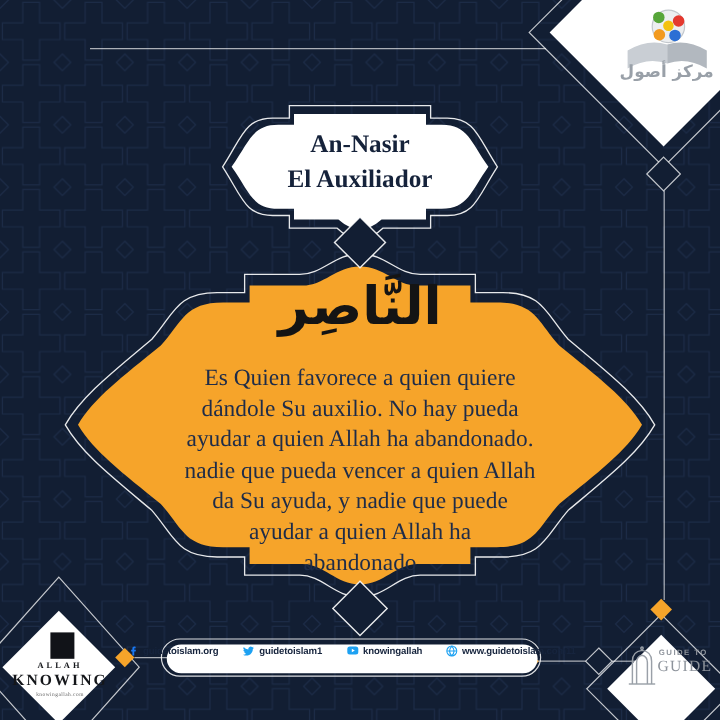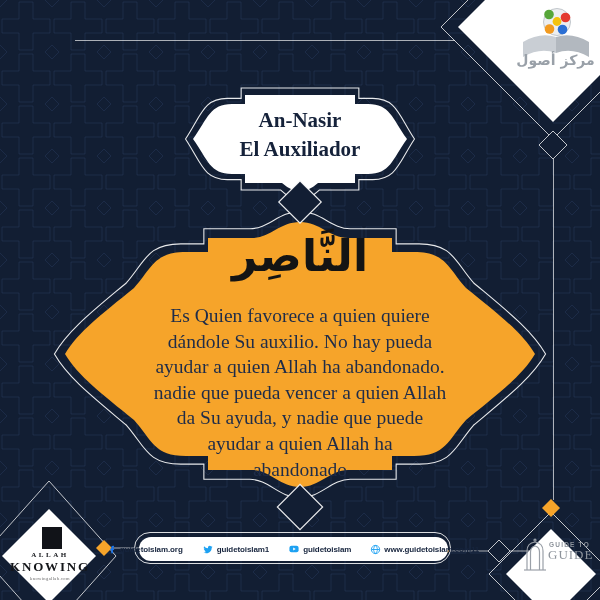--- a/index.html
+++ b/index.html
@@ -21,21 +21,21 @@
   #arabic-name{left:0;top:230px;width:600px;text-align:center;
     font-family:"DejaVu Sans",sans-serif;font-weight:bold;font-size:44px;
     color:#141414;line-height:52px;}
   #quote{left:110px;top:303px;width:380px;text-align:center;
     white-space:pre-line;font-size:19.5px;line-height:25.6px;color:#1e2c49;}
 
   
   #bar-outline{left:134px;top:532px;width:317px;height:32px;border-radius:17px;
     border:1px solid rgba(255,255,255,.85);box-sizing:border-box;}
   #social-bar{left:139px;top:537px;width:309px;height:24px;border-radius:12px;
-    background:#fff;display:flex;align-items:center;justify-content:center;gap:19px;}
+    background:#fff;display:flex;align-items:flex-start;justify-content:center;gap:19px;}
   .social-item{display:flex;align-items:center;gap:3px;}
   .social-item svg{display:block;}
   .social-label{font-family:"Liberation Sans",sans-serif;font-size:8px;
     font-weight:bold;color:#16243d;letter-spacing:-0.1px;white-space:nowrap;}
 
   
   #osoul-arabic{left:503px;top:52px;width:105px;text-align:center;
     font-family:"DejaVu Sans",sans-serif;font-weight:bold;font-size:14px;color:#99a0a8;}
 
   
@@ -170,21 +170,21 @@
         <path fill="#1da1f2" d="M22 5.9c-.7.3-1.5.6-2.3.7.8-.5 1.5-1.3 1.8-2.2-.8.5-1.7.8-2.6 1a4.1 4.1 0 0 0-7 3.7A11.6 11.6 0 0 1 3.4 4.8a4.1 4.1 0 0 0 1.3 5.5c-.7 0-1.3-.2-1.9-.5v.1c0 2 1.4 3.6 3.3 4-.6.2-1.3.2-1.9.1.5 1.6 2 2.8 3.8 2.8A8.2 8.2 0 0 1 2 18.6a11.6 11.6 0 0 0 6.3 1.8c7.5 0 11.7-6.3 11.7-11.7v-.5c.8-.6 1.5-1.3 2-2.3z"></path>
       </svg>
       <span class="social-label">guidetoislam1</span>
     </div>
 
     <div class="social-item">
       <svg width="12" height="10" viewBox="0 0 24 24">
         <rect x="1" y="4" width="22" height="16" rx="5" fill="#1da1f2"></rect>
         <path d="M10 8.5l6 3.5-6 3.5z" fill="#ffffff"></path>
       </svg>
-      <span class="social-label">guidetoislam</span>
+      <span class="social-label">knowingallah</span>
     </div>
 
     <div class="social-item">
       <svg width="11" height="11" viewBox="0 0 24 24" fill="none" stroke="#1da1f2" stroke-width="2">
         <circle cx="12" cy="12" r="9"></circle>
         <path d="M3 12h18M12 3c-5.5 6-5.5 12 0 18M12 3c5.5 6 5.5 12 0 18"></path>
       </svg>
       <span class="social-label">www.guidetoislam.com11</span>
     </div>
 

